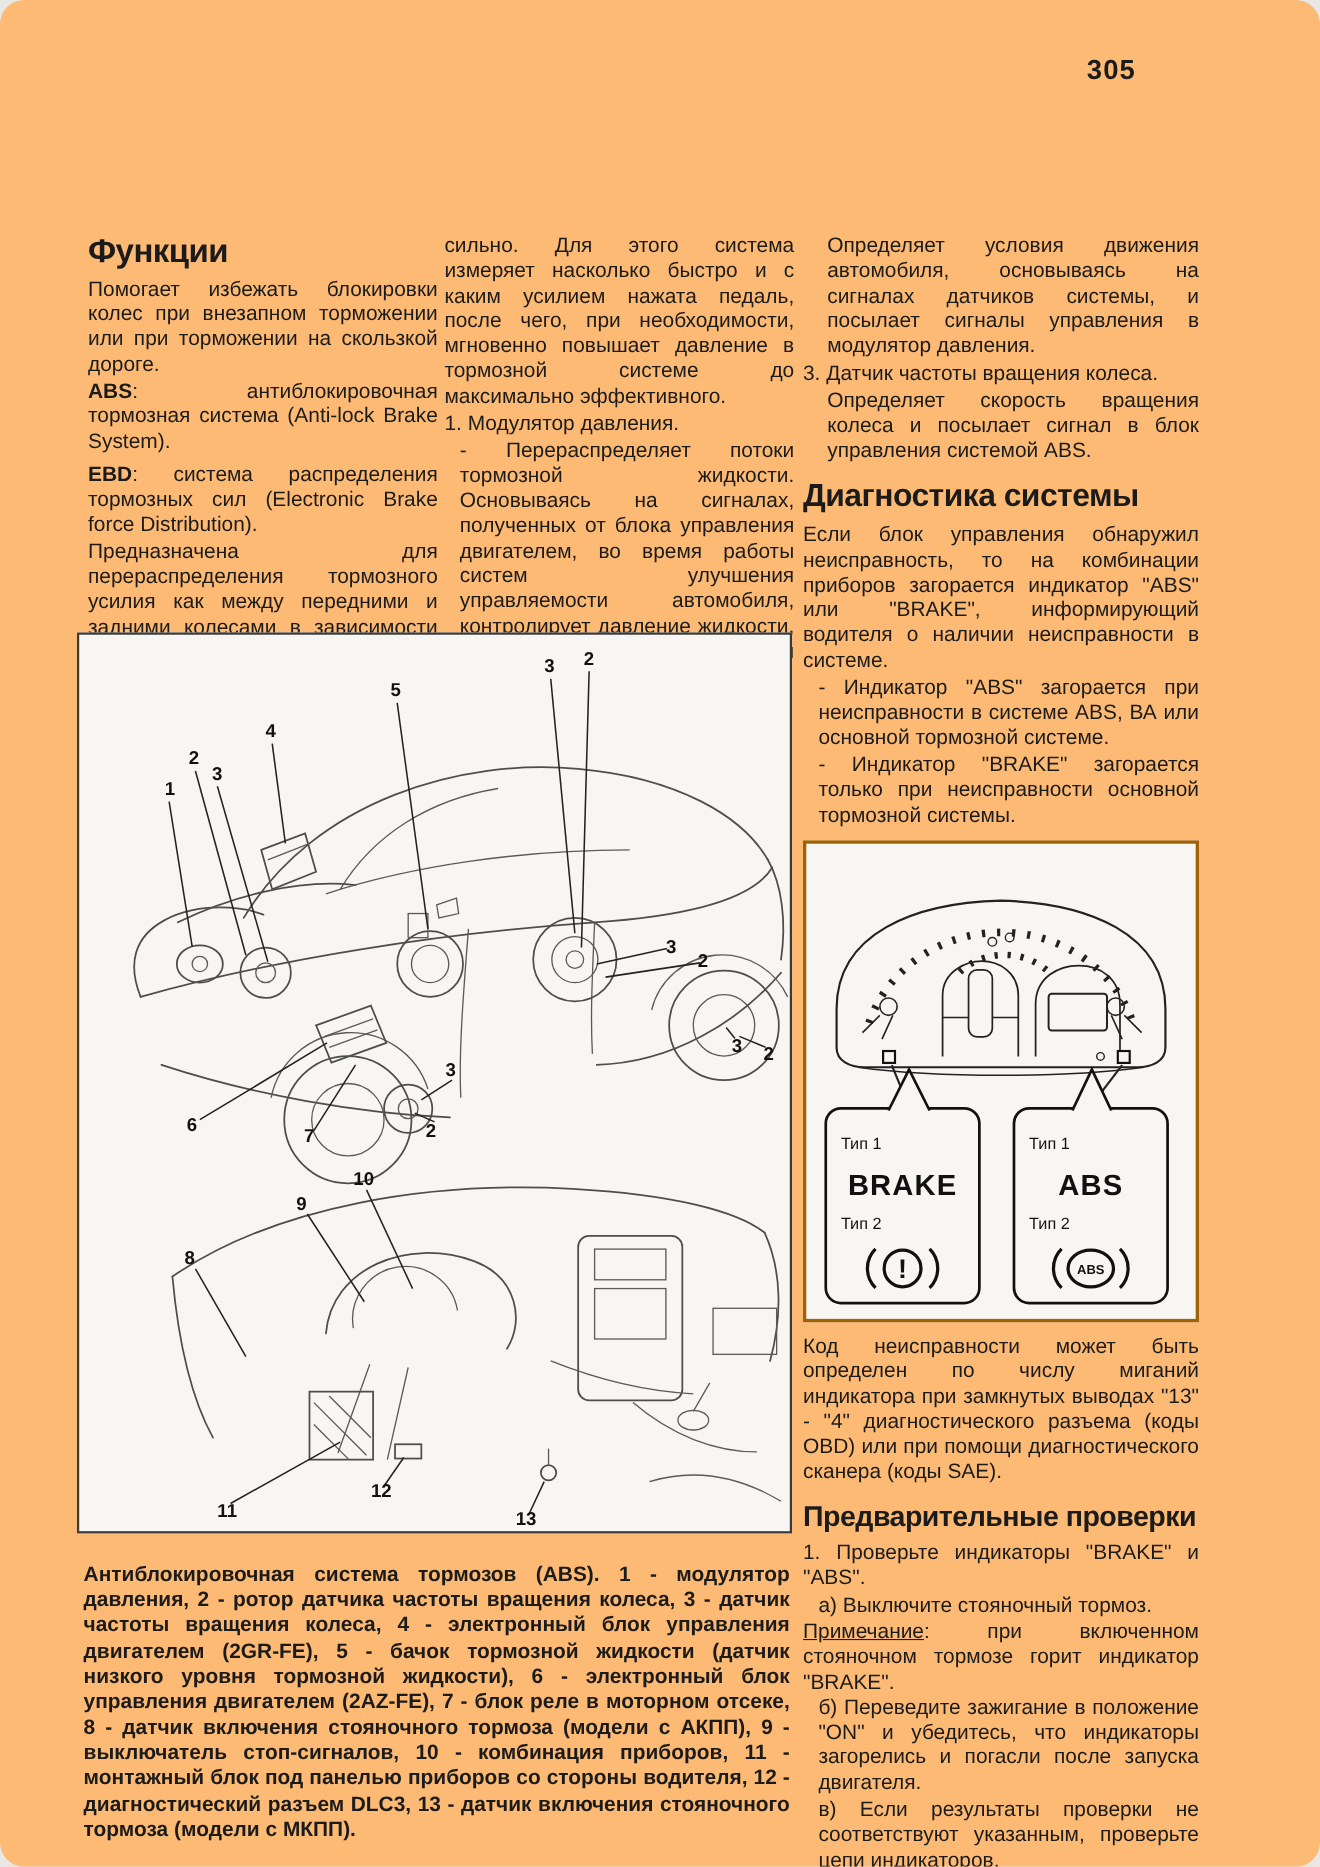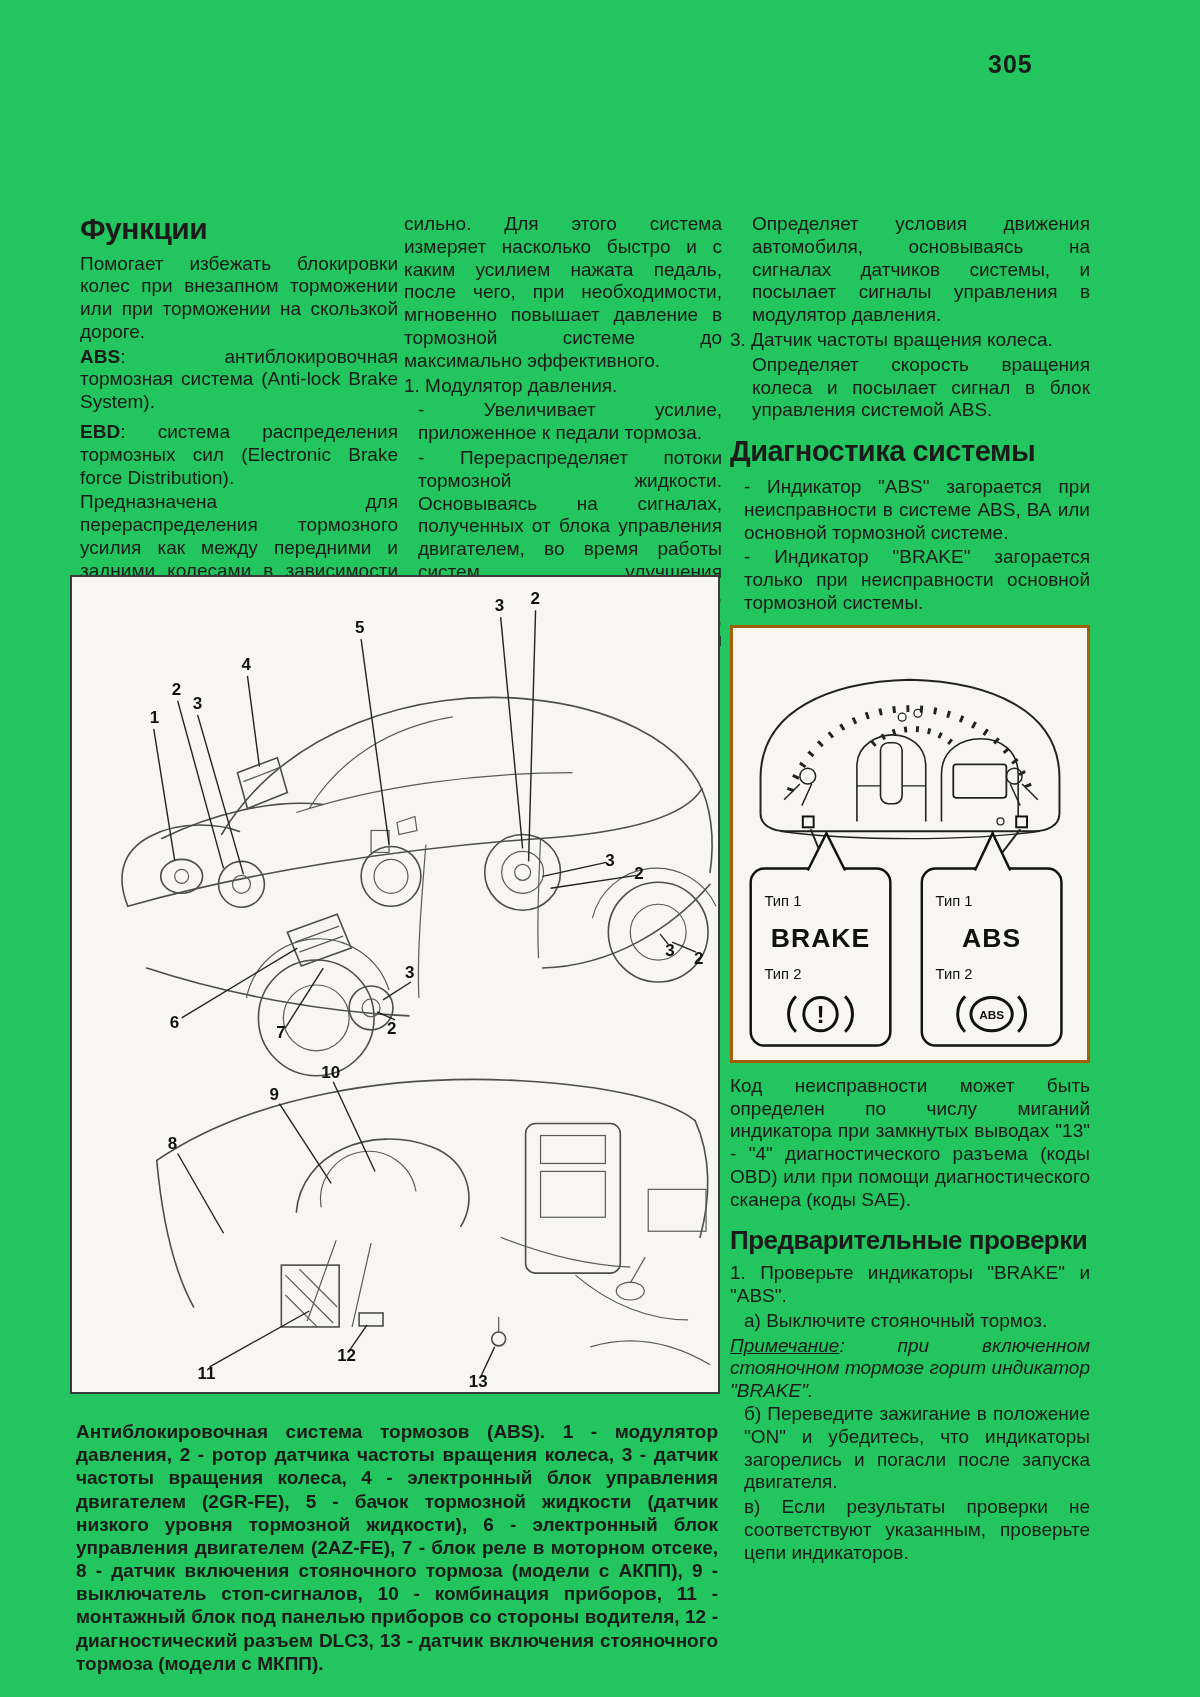--- a/index.html
+++ b/index.html
@@ -1,32 +1,32 @@
 <!DOCTYPE html>
 <html><head>
 <meta charset="utf-8">
 <style>
   html,body{margin:0;padding:0;background:#e9e7e4;}
   .page{
-    position:relative;width:1200px;height:1697px;background:#22c55e;
-    font-family:"Liberation Sans",sans-serif;color:#1b1b1b;overflow:hidden;
+    position:relative;width:1200px;height:1697px;background:#fdba74;
+    font-family:"Liberation Sans",sans-serif;color:#1b1b1b;overflow:hidden;border-radius:22px;
   }
   .pagenum{position:absolute;top:50px;left:988px;font-size:25px;font-weight:bold;letter-spacing:1px;}
   .title{position:absolute;left:80px;top:92px;width:1030px;font-size:43px;font-weight:bold;line-height:1.2;letter-spacing:-0.5px;}
   .col{position:absolute;top:213px;font-size:19px;line-height:1.2;text-align:justify;}
   .col1{left:80px;width:318px;}
   .col2{left:404px;width:318px;}
   .col3{left:730px;width:360px;}
   h2{font-size:30px;margin:0 0 8px 0;line-height:1.05;letter-spacing:-0.5px;}
   h3{font-size:27px;margin:14px 0 8px 0;line-height:1.1;letter-spacing:-0.5px;}
   p{margin:0 0 2px 0;}
   .term{font-weight:bold;}
   .ind{padding-left:22px;}
   .ind2{padding-left:14px;}
-  .note{font-style:italic;margin:0 0;}
+  .note{margin:0 0;}
   .note .nlabel{text-decoration:underline;}
   .fig1{position:absolute;left:70px;top:575px;width:646px;height:815px;border:2px solid #3a3a3a;background:#f7f6f3;}
   .caption{position:absolute;left:76px;top:1400px;width:642px;font-size:19px;font-weight:bold;line-height:1.22;text-align:justify;margin-top:20px;}
   .clusterbox{border:3px solid #a16207;width:354px;height:432px;margin:10px 0 12px 0;background:#f7f6f3;}
   svg text{font-family:"Liberation Sans",sans-serif;}
   .callout{font-size:17px;font-weight:bold;fill:#111;}
   .sketch{stroke:#4d4d4d;fill:none;stroke-width:1.6;stroke-linecap:round;}
   .sketch2{stroke:#5a5a5a;fill:none;stroke-width:1.2;}
   .lead{stroke:#222;fill:none;stroke-width:1.4;}
   .clu{stroke:#222;fill:none;stroke-width:2;}
@@ -48,29 +48,29 @@
     <p><span class="term">ABS</span><span>:  антиблокировочная  тормозная система (Anti-lock Brake System).</span></p>
     <p style="margin-top:7px"><span class="term">EBD</span><span>: система распределения тормозных сил (Electronic Brake force Distribution).</span></p>
     <p>Предназначена для перераспределения тормозного усилия как между передними и задними колесами в зависимости от условий движения, так и между колесами левой и правой стороны во время торможения в поворотах.</p>
     <p style="margin-top:7px"><span class="term">BA</span><span>:  система  экстренного  торможения (Brake Assist).</span></p>
     <p>Обеспечивает аварийное торможение в случае, когда водитель нажимает на педаль тормоза резко, но недостаточно</p>
   </div>
 
   <div class="col col2">
     <p>сильно. Для этого система измеряет насколько быстро и с каким усилием нажата педаль, после чего, при необходимости, мгновенно повышает давление в тормозной системе до максимально эффективного.</p>
     <p>1. Модулятор давления.</p>
-    <p class="ind2">- Увеличивает усилие, приложенное к педали тормоза.</p>
     <p class="ind2">- Перераспределяет потоки тормозной жидкости. Основываясь на сигналах, полученных от блока управления двигателем, во время работы систем улучшения управляемости автомобиля, контролирует давление жидкости, подаваемой к колесным тормозным цилиндрам.</p>
   </div>
 
   <div class="col col3">
     <p class="ind">Определяет условия движения автомобиля, основываясь на сигналах датчиков системы, и посылает сигналы управления в модулятор давления.</p>
     <p>3. Датчик частоты вращения колеса.</p>
     <p class="ind">Определяет скорость вращения колеса и посылает сигнал в блок управления системой ABS.</p>
     <h3 style="font-size:29px">Диагностика системы</h3>
+    <p>Если блок управления обнаружил неисправность, то на комбинации приборов загорается индикатор "ABS" или "BRAKE", информирующий водителя о наличии неисправности в системе.</p>
     <p class="ind2">- Индикатор "ABS" загорается при неисправности в системе ABS, ВА или основной тормозной системе.</p>
     <p class="ind2">- Индикатор "BRAKE" загорается только при неисправности основной тормозной системы.</p>
 
     <div class="clusterbox">
       <svg width="354" height="432" viewBox="0 0 360 438">
 
         <path class="clu" d="M28,188 L28,152 C28,82 100,54 180,52 C260,54 332,82 332,152 L332,188 C332,200 320,206 306,206 L54,206 C40,206 28,200 28,188 Z"></path>
         <path class="clu" style="stroke-width:1.4" d="M48,206 C120,216 240,216 312,206"></path>
 
         <path d="M58,165 A128,120 0 0 1 302,165" stroke="#222" fill="none" stroke-width="7" stroke-dasharray="3,11"></path>

